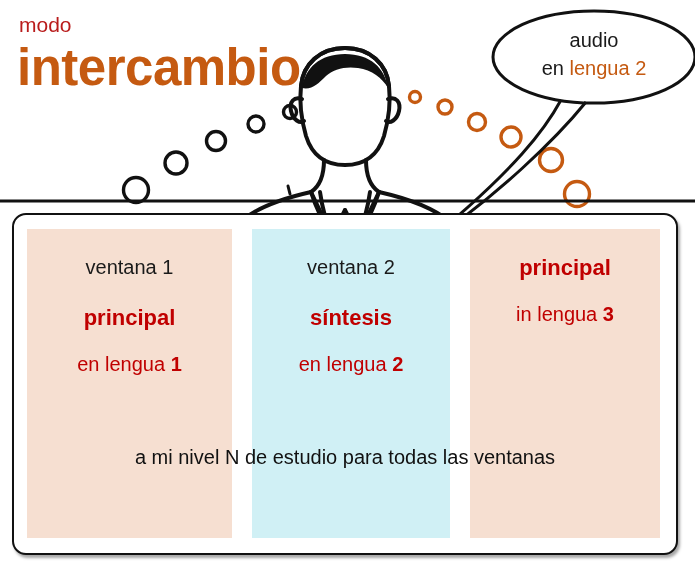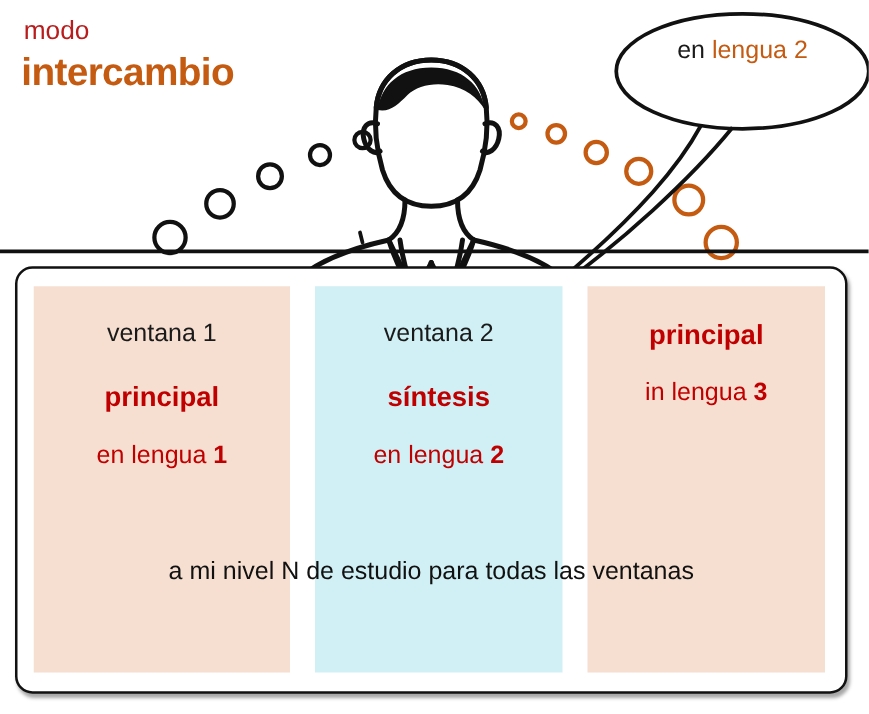--- a/index.html
+++ b/index.html
@@ -27,21 +27,21 @@
     top: 14px;
     font-size: 21px;
     color: #b91c1c;
     letter-spacing: 0px;
     line-height: 1;
   }
   .hdr-title {
     position: absolute;
     left: 17px;
     top: 42px;
-    font-size: 31px;
+    font-size: 51px;
     font-weight: bold;
     color: #C55A11;
     line-height: 1;
     letter-spacing: -0.5px;
   }
 
   
   #art {
     position: absolute;
     left: 0;
@@ -215,20 +215,21 @@
     <line x1="0" y1="201" x2="695" y2="201" stroke="#111111" stroke-width="3"></line>
 
     <ellipse cx="594" cy="57" rx="101" ry="46" fill="#ffffff" stroke="#111111" stroke-width="3"></ellipse>
 
     <path d="M561 100 C 548 124 520 168 412 254" fill="none" stroke="#111111" stroke-width="3"></path>
     <path d="M586 102 C 560 134 500 196 412 254" fill="none" stroke="#111111" stroke-width="3"></path>
     <path d="M412 254 l 7 3 l -7 -3 z" fill="#111111" stroke="#111111" stroke-width="3" stroke-linejoin="round"></path>
   </svg>
 
   <div class="bubble-text">
+    <span class="line1">audio</span>
     <span class="line2"><span>en </span><span class="accent">lengua 2</span></span>
   </div>
 
   <div class="panel"></div>
 
   <div class="col col-1">
     <div class="col-inner">
       <div class="col-window">ventana 1</div>
       <div class="col-role">principal</div>
       <div class="col-lang"><span>en lengua </span><b>1</b></div>

